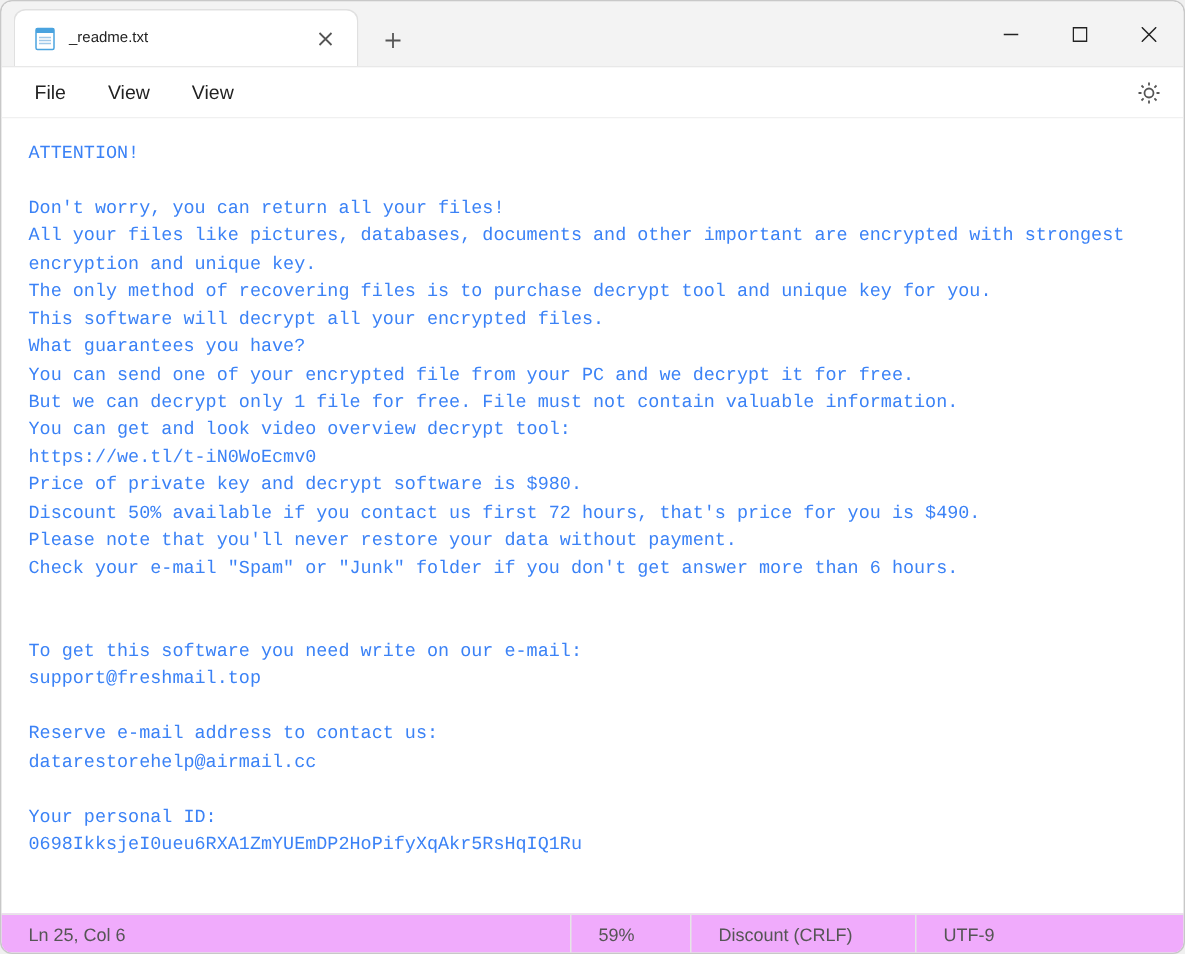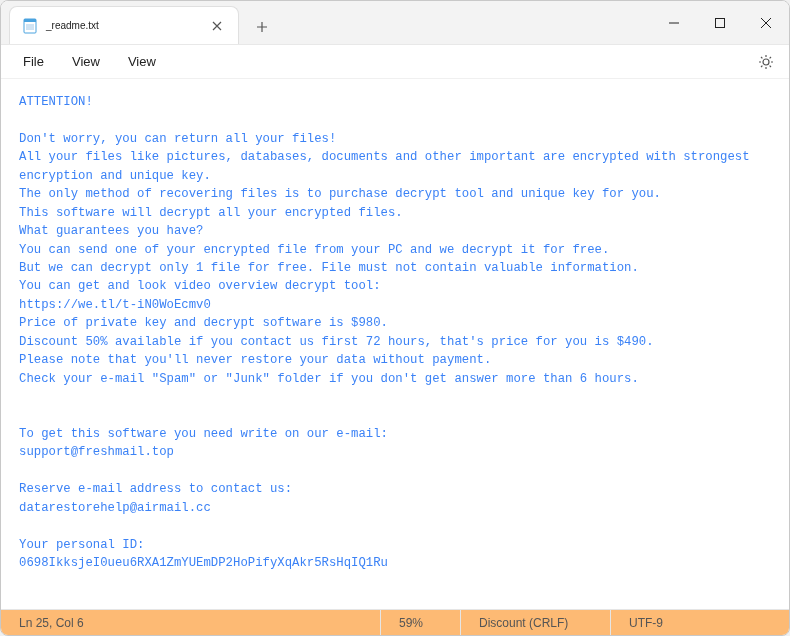--- a/index.html
+++ b/index.html
@@ -126,21 +126,21 @@
       padding: 14px 18px;
       overflow: auto;
       font-family: Consolas, "Courier New", monospace;
       font-size: 12.3px;
       line-height: 1.5;
       color: #3b82f6;
       white-space: pre-wrap;
     }
     .statusbar {
       height: 26px;
-      background: #fdba74;
+      background: #f0abfc;
       border-top: 1px solid #e5e5e5;
       display: flex;
       align-items: center;
       font-size: 12px;
       color: #555;
     }
     .status-cell {
       padding: 0 18px;
       height: 100%;
       display: flex;

